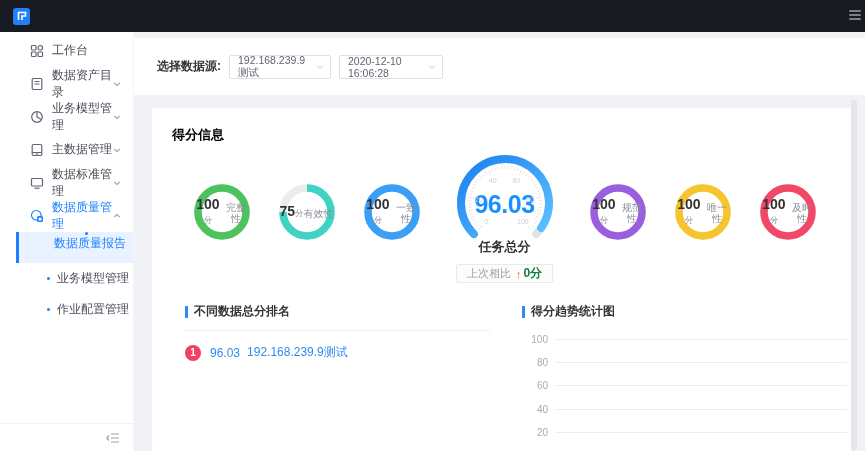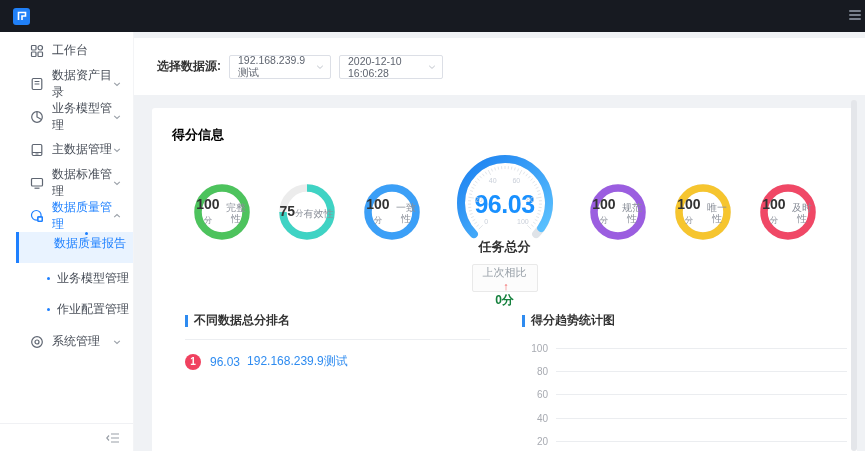--- a/index.html
+++ b/index.html
@@ -55,22 +55,22 @@
   .ring-score { font-size:14px; font-weight:bold; color:#333; line-height:14px; }
   .ring-unit { font-size:8.5px; font-weight:normal; color:#8a8f99; }
   .ring-label { font-size:10px; color:#8a8f99; margin-top:2px; line-height:11px; }
 
   .big-gauge { width:112px; display:flex; flex-direction:column; align-items:center; flex:none; }
   .gauge-wrap { position:relative; width:110px; height:110px; }
   .gauge-value { position:absolute; left:0; right:0; top:42px; text-align:center;
     font-size:25px; font-weight:bold; color:#1890ff; letter-spacing:-0.5px; }
   .gauge-tick-label { position:absolute; font-size:7px; color:#c9cfd9; transform:translate(-50%,-50%); }
   .gauge-caption { margin-top:-20px; font-size:13px; font-weight:bold; color:#333; }
-  .compare-box { margin-top:8px; height:28px; border:1px solid #e9e9e9; background:#fcfcfc; border-radius:2px;
-    display:flex; align-items:center; padding:0 10px; font-size:11px;flex-direction:column; }
+  .compare-box { margin-top:8px; height:19px; border:1px solid #e9e9e9; background:#fcfcfc; border-radius:2px;
+    display:flex; align-items:center; padding:0 10px; font-size:11px; }
   .compare-prefix { color:#98a0a8; }
   .compare-arrow { color:#f25e5e; margin:0 2px 0 5px; }
   .compare-delta { color:#15803d; font-weight:bold; font-size:12px; }
 
   
   .sections { margin-top:20px; display:flex; }
   .sec-left { margin-left:13px; width:305px; flex:none; }
   .sec-right { margin-left:32px; width:325px; flex:none; }
   .sec-header { display:flex; align-items:center; }
   .sec-bar { width:3px; height:12px; background:#2e8bf0; margin-right:6px; flex:none; }
@@ -193,34 +193,20 @@
       <span class="bullet"></span>
       <span>数据质量报告</span>
     </div>
     <div class="submenu-item">
       <span class="bullet"></span>
       <span>业务模型管理</span>
     </div>
     <div class="submenu-item">
       <span class="bullet"></span>
       <span>作业配置管理</span>
-    </div>
-    <div class="menu-item">
-      <span class="mi-icon">
-        <svg width="14" height="14" viewBox="0 0 14 14" fill="none" stroke="currentColor" stroke-width="1.2">
-            <circle cx="7" cy="7" r="5.3"></circle>
-            <circle cx="7" cy="7" r="2"></circle>
-          </svg>
-      </span>
-      <span class="mi-label">系统管理</span>
-      <span class="chev">
-        <svg width="8" height="8" viewBox="0 0 8 8" fill="none" stroke="currentColor" stroke-width="1.1">
-            <path d="M1.2 2.8 L4 5.4 L6.8 2.8"></path>
-          </svg>
-      </span>
     </div>
   </div>
   <div class="sidebar-footer">
     <span class="collapse-btn">
       <svg width="14" height="12" viewBox="0 0 14 12" fill="none" stroke="currentColor" stroke-width="1.2">
           <path d="M5 2 H13 M5 6 H13 M5 10 H13"></path>
           <path d="M3 3.5 L0.8 6 L3 8.5"></path>
         </svg>
     </span>
   </div>

